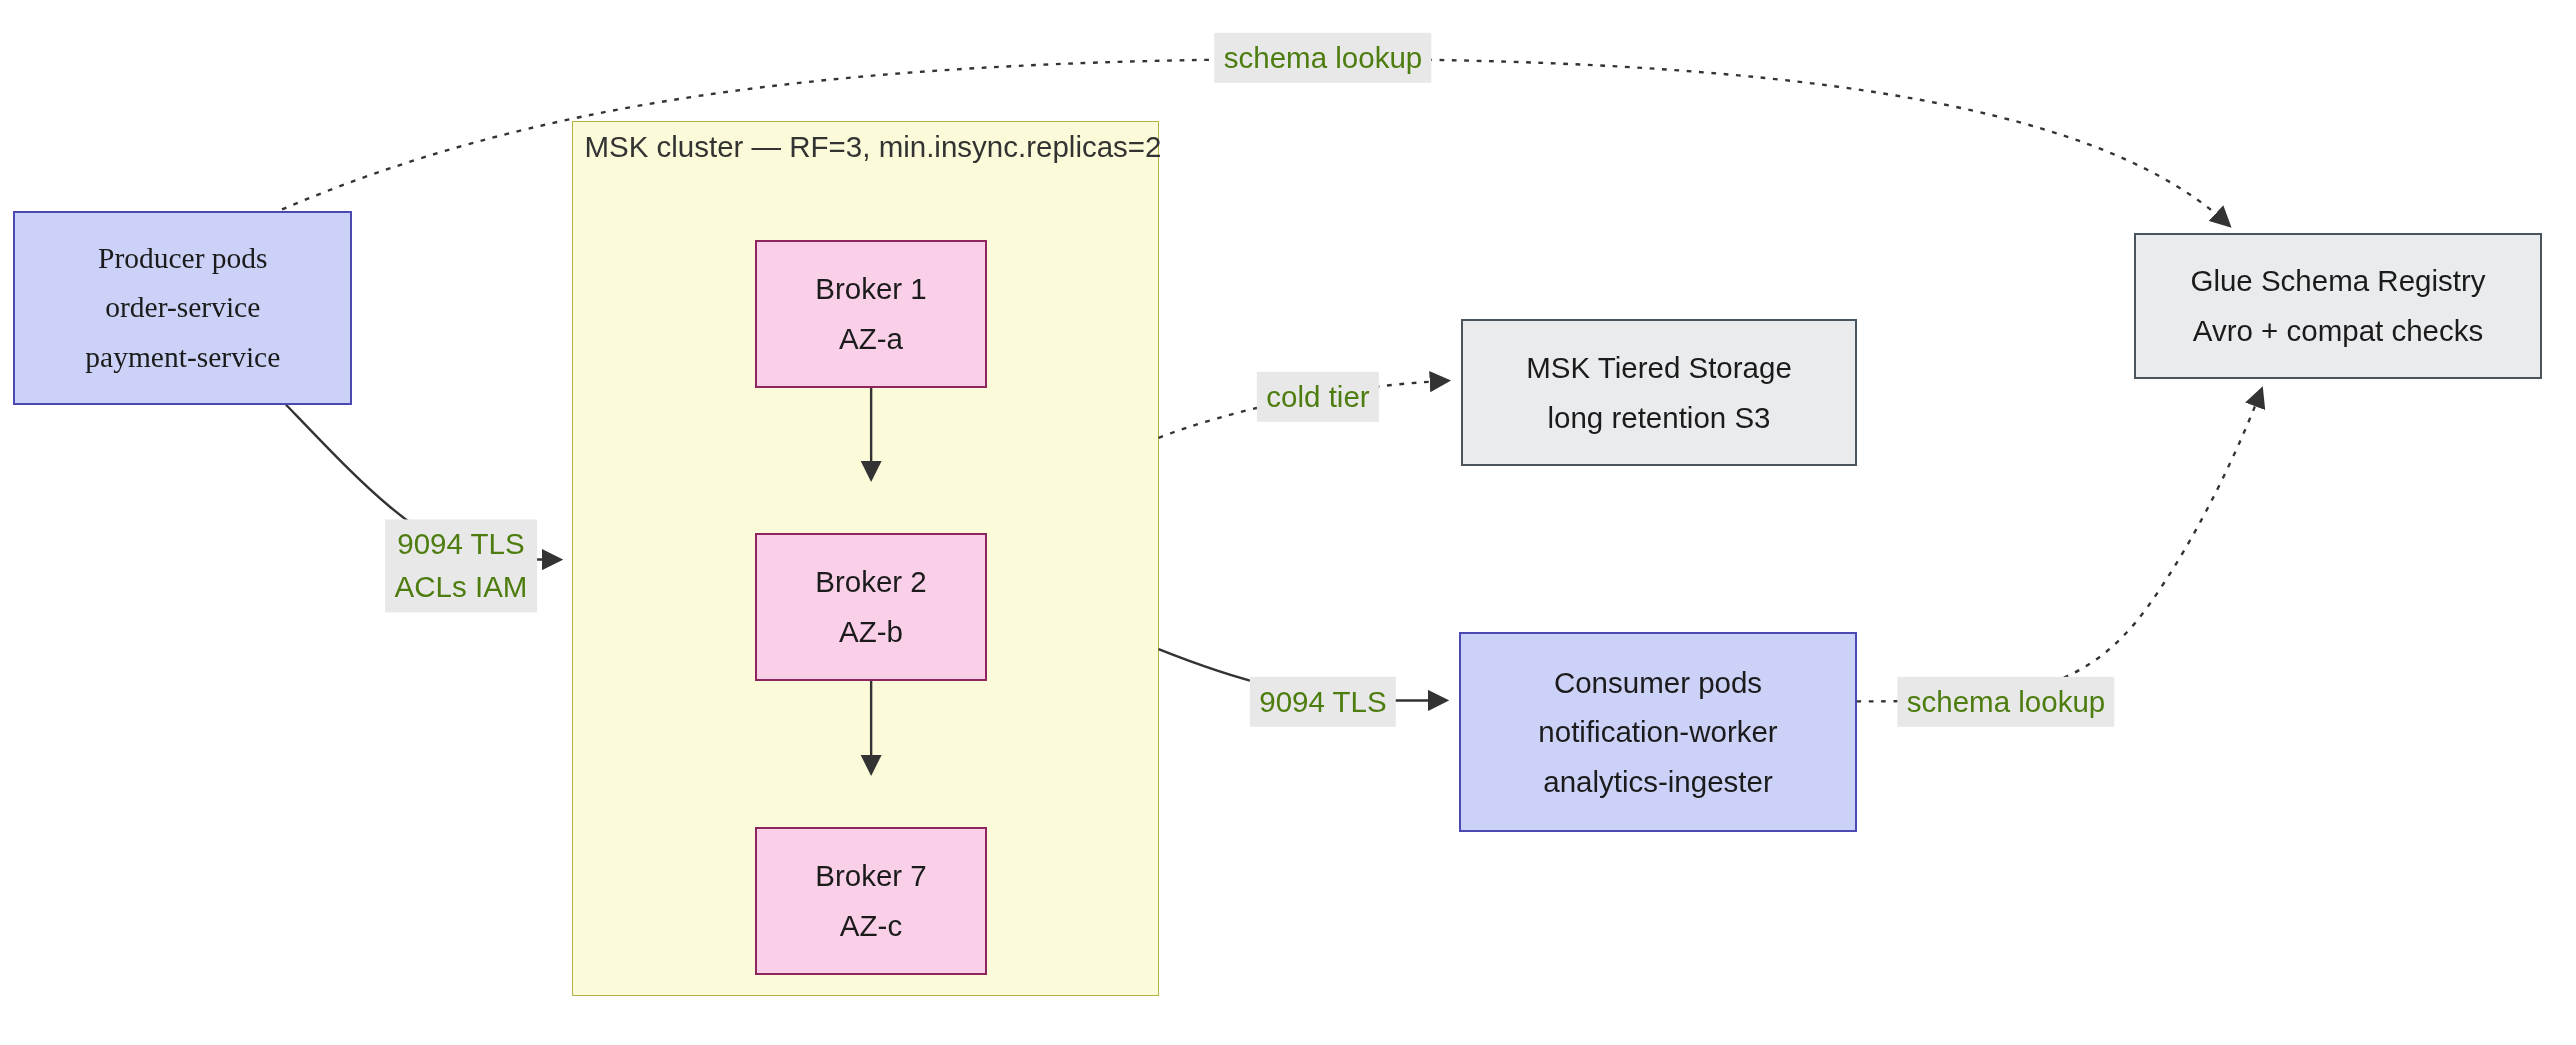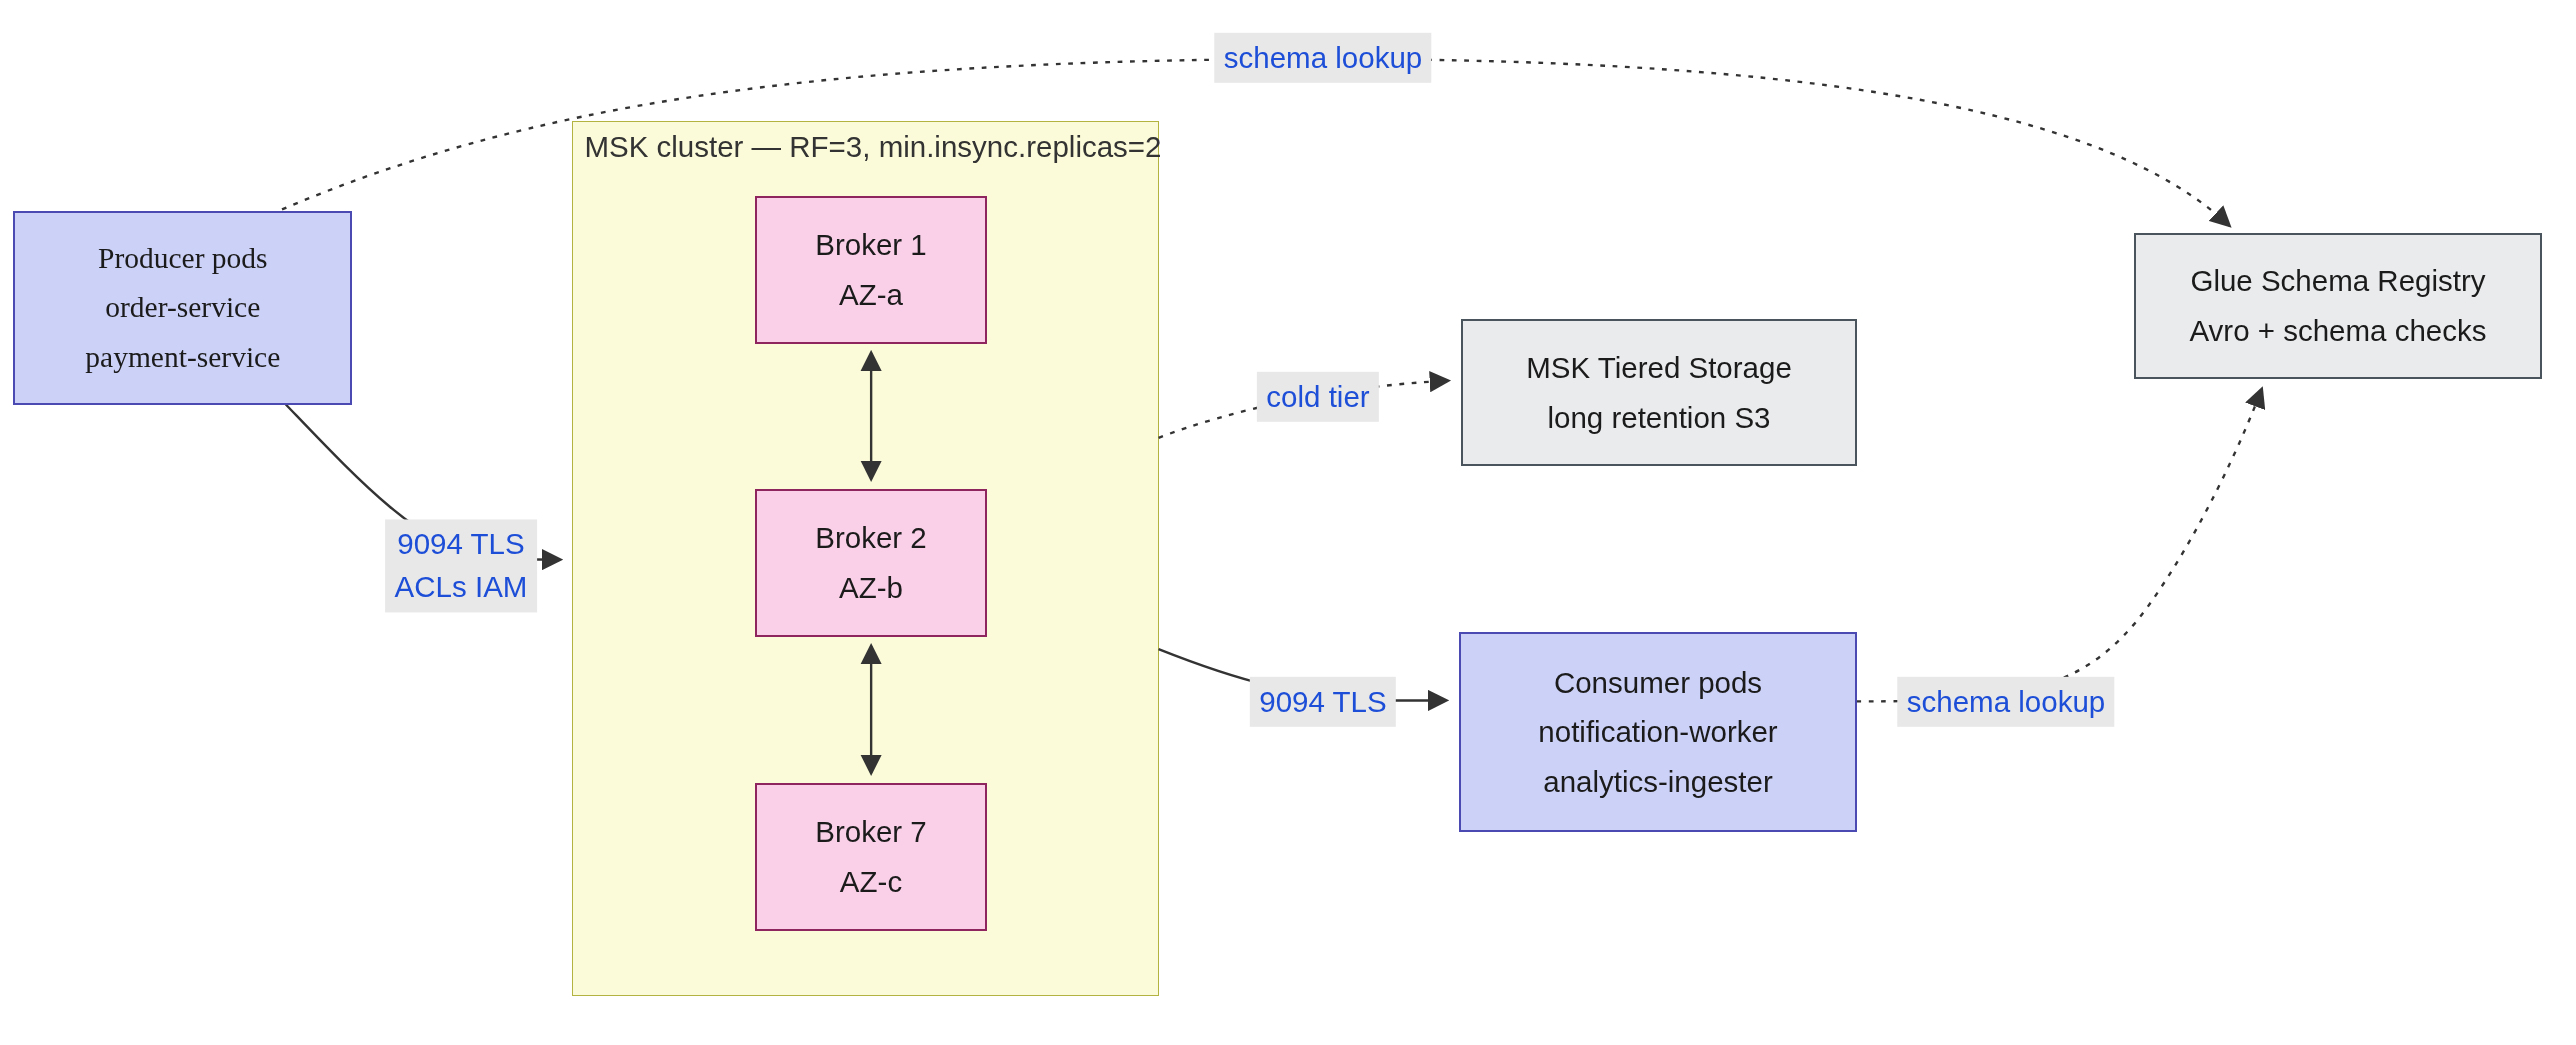--- a/index.html
+++ b/index.html
@@ -18,33 +18,33 @@
   svg.edges{position:absolute;left:0;top:0;width:2576px;height:1045px;z-index:1;}
   svg.edges path.solid{fill:none;stroke:var(--edge-color);stroke-width:2.5;}
   svg.edges path.dotted{fill:none;stroke:var(--edge-color);stroke-width:2.5;stroke-dasharray:5 8;}
   #arrowhead path{fill:var(--edge-color);}
   .node{
     position:absolute;z-index:2;display:flex;flex-direction:column;
     justify-content:center;align-items:center;text-align:center;
     font-size:29.5px;line-height:1.68;
   }
   .node-blue{background:var(--blue-fill);border:2.9px solid var(--blue-border);}
-  .node-pink{background:var(--pink-fill);border:2.9px solid var(--pink-border);}
+  .node-pink{background:var(--pink-fill);border:2.9px solid var(--pink-border);margin-top:44px;}
   .node-gray{background:var(--gray-fill);border:2.9px solid var(--gray-border);align-items:center;}
   .cluster{
     position:absolute;z-index:0;background:var(--cluster-fill);
     border:1.9px solid var(--cluster-border);
   }
   .cluster-label{
     position:absolute;top:7.6px;left:11.4px;right:11.4px;
     font-size:29.5px;color:#333333;white-space:nowrap;
   }
   .edge-label{
     position:absolute;z-index:3;transform:translate(-50%,-50%);
-    background:var(--label-bg);color:#1d4ed8;font-size:29.5px;line-height:1.45;
+    background:var(--label-bg);color:#4d7c0f;font-size:29.5px;line-height:1.45;
     padding:3.8px 9.5px;text-align:center;white-space:nowrap;
   }
   
   #node-producer{left:13.3px;top:211px;width:335px;height:190px;font-family:Liberation Serif, serif;}
   #cluster-msk{left:572px;top:121px;width:585px;height:873px;}
   #node-broker1{left:755px;top:196px;width:228px;height:144px;}
   #node-broker2{left:755px;top:489px;width:228px;height:144px;}
   #node-broker3{left:755px;top:783px;width:228px;height:144px;}
   #node-tiered{left:1461px;top:307px;width:392px;height:143px;margin-top:12px;}
   #node-consumer{left:1459px;top:632px;width:394px;height:196px;}
@@ -106,21 +106,21 @@
   </div>
 
   <div class="node node-blue" id="node-consumer">
     <span>Consumer pods</span>
     <span>notification-worker</span>
     <span>analytics-ingester</span>
   </div>
 
   <div class="node node-gray" id="node-glue">
     <span>Glue Schema Registry</span>
-    <span>Avro + schema checks</span>
+    <span>Avro + compat checks</span>
   </div>
 
   <div class="edge-label" id="label-schema-top">schema lookup</div>
 
   <div class="edge-label" id="label-producer-edge">
     <div>9094 TLS</div>
     <div>ACLs IAM</div>
   </div>
 
   <div class="edge-label" id="label-cold-tier">cold tier</div>

